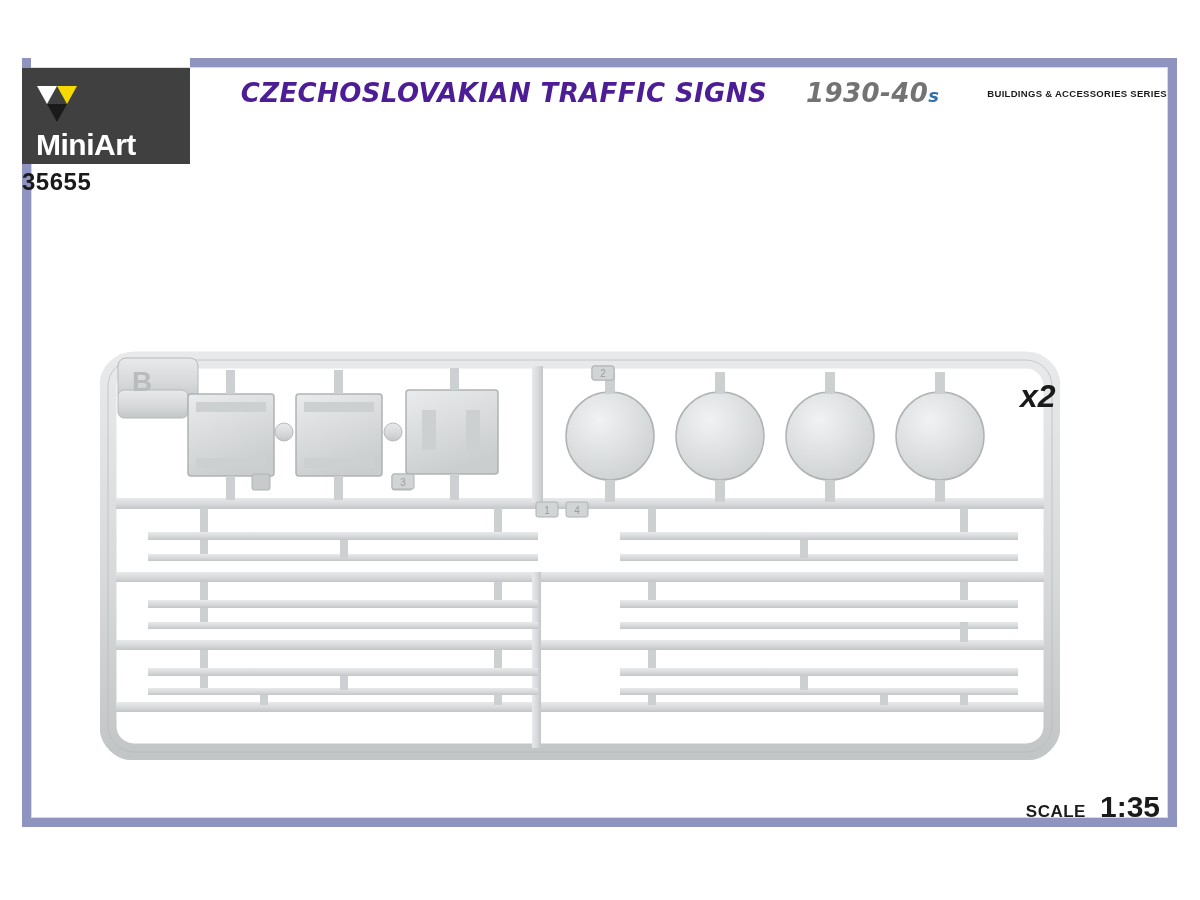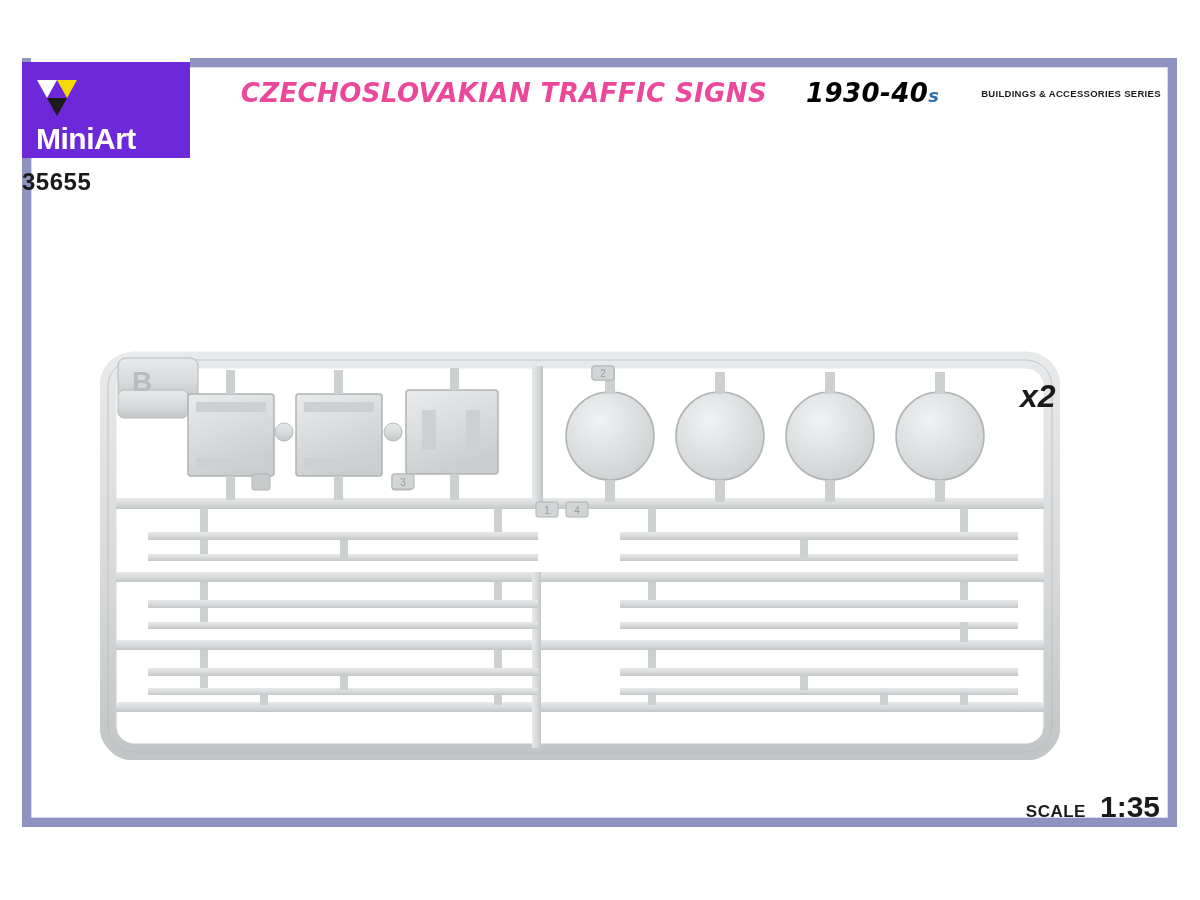--- a/index.html
+++ b/index.html
@@ -31,22 +31,22 @@
     position:absolute;left:190px;top:58px;width:987px;height:9px;
     background:#8f93c0;
   }
   .frame-inner{
     position:absolute;left:31px;top:67px;width:1137px;height:751px;
     border:1px solid #d7d9e8;
     box-sizing:border-box;
   }
   
   .logo{
-    position:absolute;left:22px;top:62px;width:168px;height:96px;
-    background:#6d28d9;
+    position:absolute;left:22px;top:68px;width:168px;height:96px;
+    background:#404040;
     box-sizing:border-box;
   }
   .logo-inner{
     position:absolute;left:0;top:0;width:168px;height:96px;
   }
   .logo-mark{
     position:absolute;left:12px;top:14px;width:46px;height:46px;
   }
   .logo-text{
     position:absolute;left:14px;top:60px;
@@ -67,27 +67,27 @@
   .title{
     position:absolute;left:210px;top:78px;width:760px;
     text-align:center;
     font-family:"DejaVu Sans", sans-serif;
     font-size:26px;
     font-weight:bold;
     font-style:italic;
     letter-spacing:0.4px;
     white-space:nowrap;
   }
-  .title .part1{color:#ec4899;}
-  .title .part2{color:#000000;margin-left:20px;}
+  .title .part1{color:#4c1d95;}
+  .title .part2{color:#737373;margin-left:20px;}
   .title .part3{color:#2f6fa8;font-size:18px;}
   
   .series{
     position:absolute;left:975px;top:88px;width:192px;
-    text-align:center;
+    text-align:right;
     font-size:9.5px;
     font-weight:bold;
     letter-spacing:0.3px;
     color:#1a1a1a;
     white-space:nowrap;
   }
   
   .sprue-wrap{
     position:absolute;left:100px;top:350px;width:960px;height:410px;
   }

